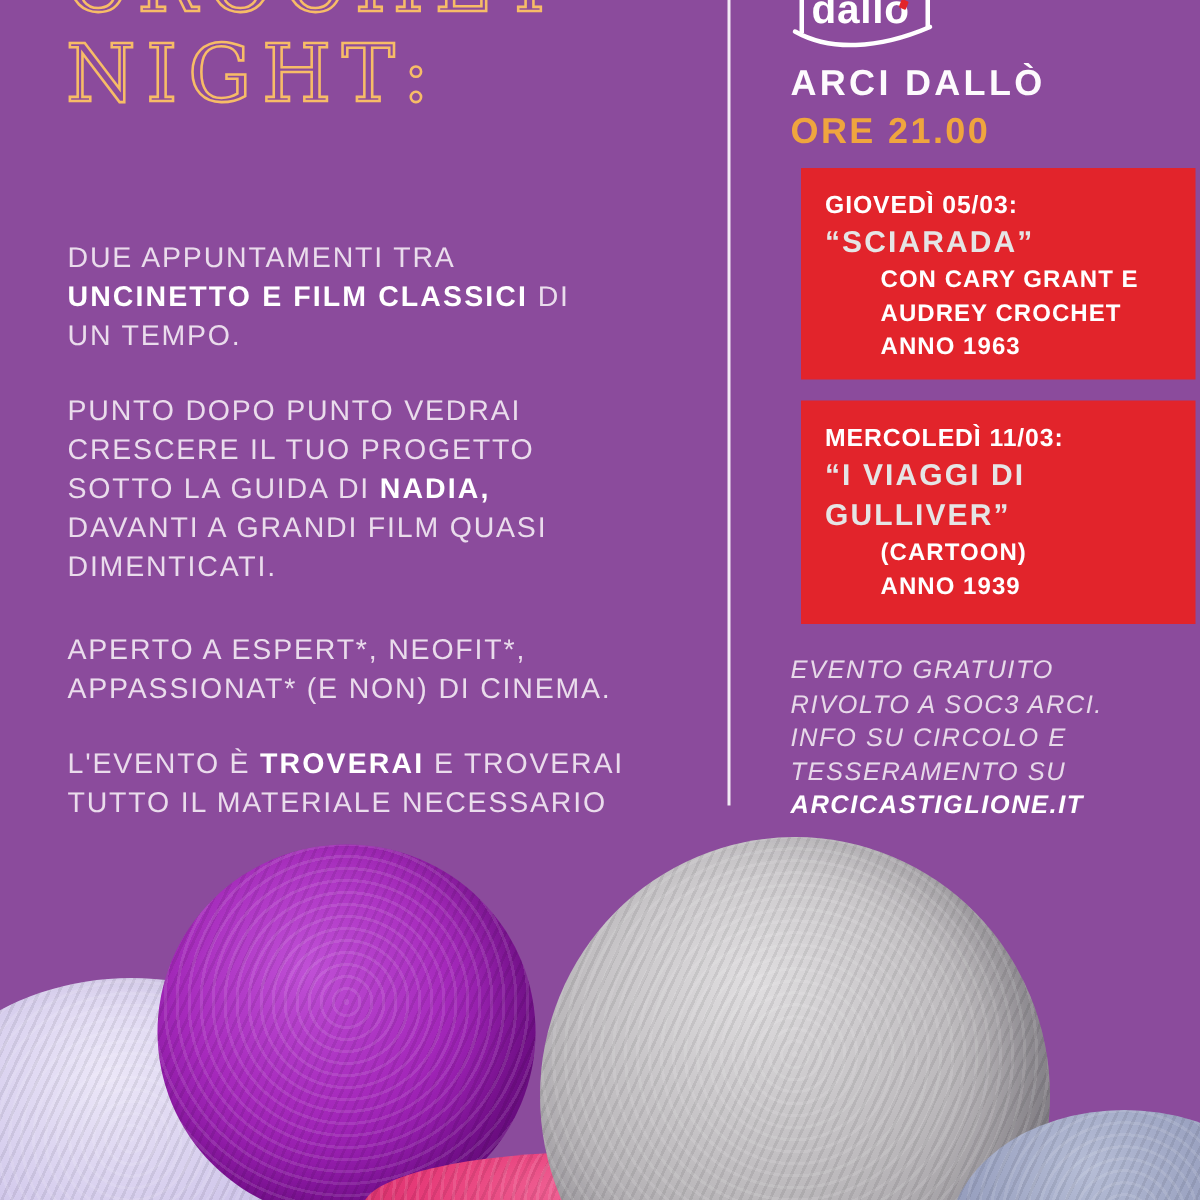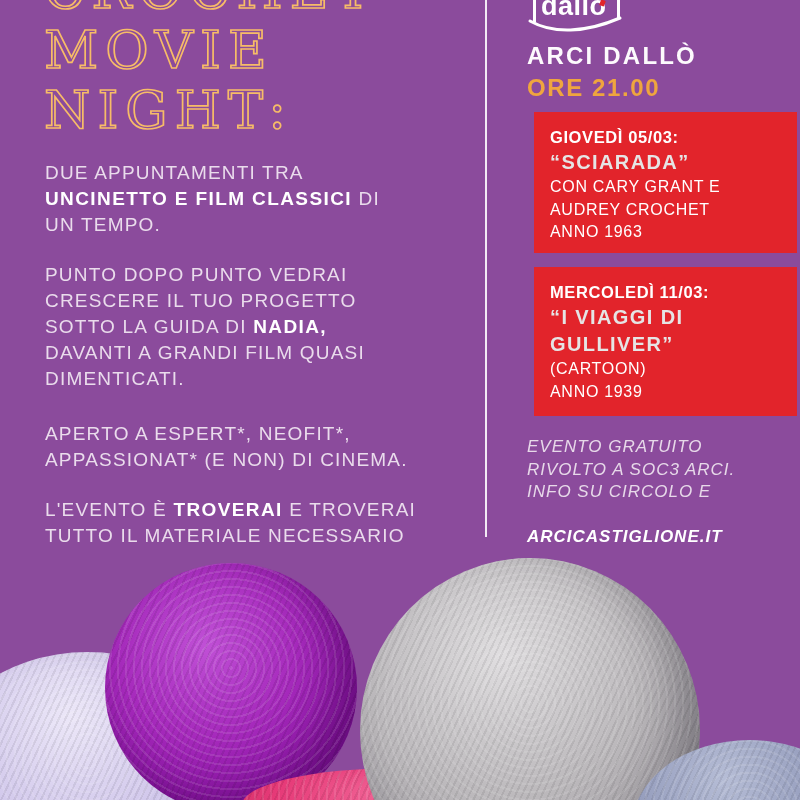--- a/index.html
+++ b/index.html
@@ -64,21 +64,21 @@
 
   
   .card {
     position:absolute; left:534px; width:263px; box-sizing:border-box;
     background:#e2242b; color:#ffffff; padding:13px 16px; z-index:3;
   }
   .card1 { top:112px; height:141px; }
   .card2 { top:267px; height:149px; }
   .card-date  { font-size:16.5px; font-weight:800; letter-spacing:0.6px; line-height:24px; }
   .card-title { font-size:20px; font-weight:800; letter-spacing:1.4px; line-height:27px; color:#e5e5e5; }
-  .card-line  { font-size:16px; font-weight:400; letter-spacing:0.7px; line-height:22.5px; }
+  .card-line  { font-size:16px; font-weight:700; letter-spacing:0.7px; line-height:22.5px;margin-left:37px; }
 
   
   .info {
     position:absolute; left:527px; top:436px; margin:0; z-index:3;
     font-size:17px; line-height:22.5px; letter-spacing:1px; color:#e7d9e9;font-style:italic;
   }
   .info strong { color:#ffffff; font-weight:700; }
 
   
   .yarn-scene { position:absolute; inset:0; z-index:1; }
@@ -113,21 +113,20 @@
     background:radial-gradient(circle at 40% 22%, #b6bdd6 0%, #8f97b8 55%, #737b9c 92%);
   }
 </style>
 </head>
 <body>
 
 <div class="poster">
 
   <h1 class="title">
     <span class="title-line">CROCHET</span>
-    <span class="title-line">MOVIE</span>
     <span class="title-line">NIGHT:</span>
   </h1>
 
   <p class="copy p1">
     <span>DUE APPUNTAMENTI TRA</span><br>
     <strong>UNCINETTO E FILM CLASSICI</strong><span> DI</span><br>
     <span>UN TEMPO.</span>
   </p>
 
   <p class="copy p2">
@@ -176,21 +175,21 @@
     <div class="card-title">“I VIAGGI DI</div>
     <div class="card-title">GULLIVER”</div>
     <div class="card-line">(CARTOON)</div>
     <div class="card-line">ANNO 1939</div>
   </div>
 
   <p class="info">
     <span>EVENTO GRATUITO</span><br>
     <span>RIVOLTO A SOC3 ARCI.</span><br>
     <span>INFO SU CIRCOLO E</span><br>
-    <br>
+    <span>TESSERAMENTO SU</span><br>
     <strong>ARCICASTIGLIONE.IT</strong>
   </p>
 
   <div class="yarn-scene">
     <div class="ball ball-lavender"></div>
     <div class="ball ball-purple"></div>
     <div class="ball ball-pink"></div>
     <div class="ball ball-gray"></div>
     <div class="ball ball-blue"></div>
   </div>

